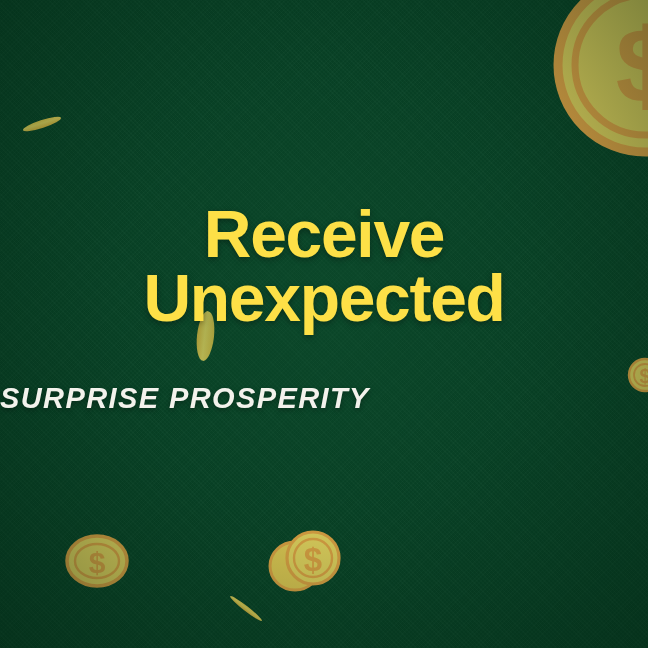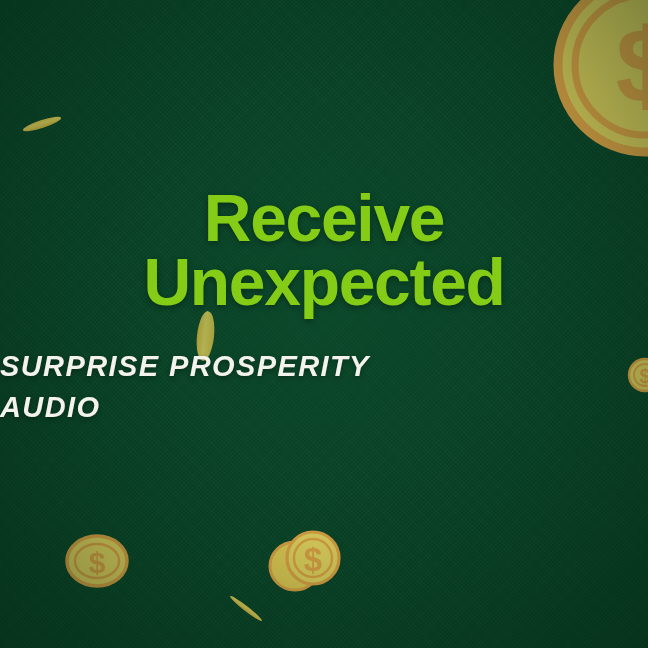--- a/index.html
+++ b/index.html
@@ -90,25 +90,25 @@
     position: absolute;
     inset: 0;
     display: flex;
     flex-direction: column;
     align-items: center;
     justify-content: flex-start;
     z-index: 5;
   }
 
   .headline {
-    margin: 0;
+    margin: 16px;
     padding: 10px;
     width: 100%;
     text-align: center;
-    color: #84cc16;
+    color: #fde047;
     font-family: "Liberation Sans", sans-serif;
     font-weight: 700;
     font-size: 66px;
     line-height: 64px;
     letter-spacing: -1.3px;
     text-shadow: 0 2px 6px rgba(0,0,0,0.35);
   }
   .headline .line { display: block; }
   .line-1 { margin-top: 176px; }
 
@@ -181,17 +181,16 @@
 
   <div class="content">
 
     <h1 class="headline">
       <span class="line line-1">Receive</span>
       <span class="line line-2">Unexpected</span>
     </h1>
 
     <h2 class="subhead">
       <span class="line">SURPRISE PROSPERITY</span>
-      <span class="line">AUDIO</span>
     </h2>
 
   </div>
 </div>
 
 </body></html>

